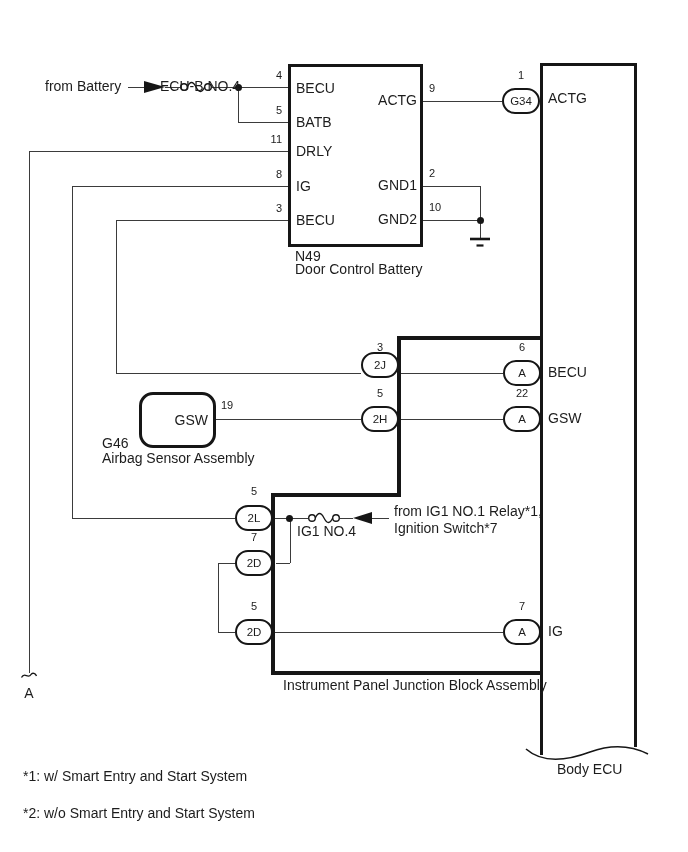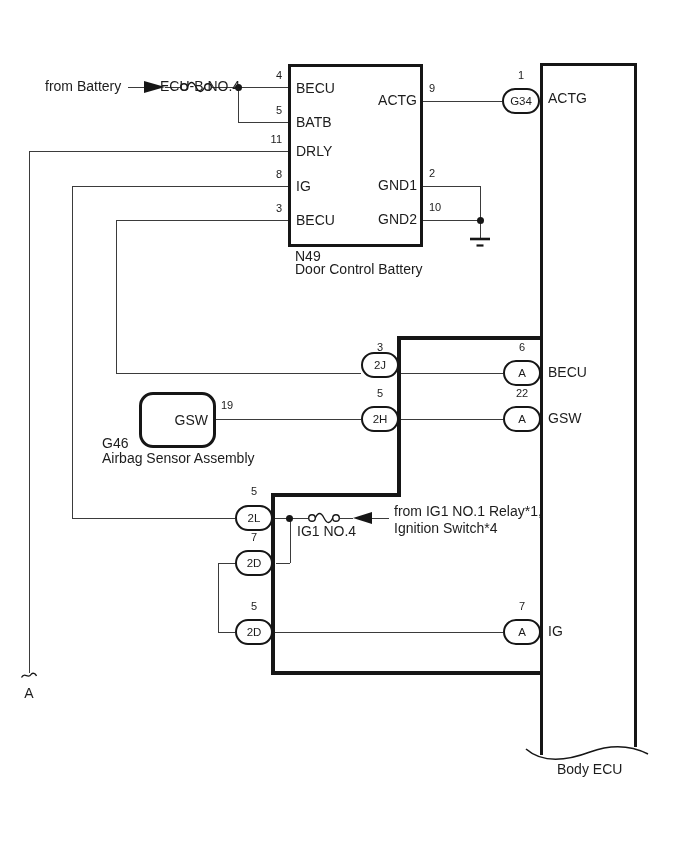--- a/index.html
+++ b/index.html
@@ -103,20 +103,21 @@
   <div class="oval" style="left:502px;top:88px">
       <span>G34</span>
     </div>
   <span class="num ctr" style="left:502px;top:69px;width:38px">1</span>
 
   <div class="blk" style="left:399px;top:336px;width:144px;height:4px"></div>
   <div class="blk" style="left:397px;top:336px;width:4px;height:161px"></div>
   <div class="blk" style="left:271px;top:493px;width:130px;height:4px"></div>
   <div class="blk" style="left:271px;top:493px;width:4px;height:182px"></div>
   <div class="blk" style="left:271px;top:671px;width:272px;height:4px"></div>
+  <span class="lbl" style="left:283px;top:679px">Instrument Panel Junction Block Assembly</span>
 
   <div class="wh" style="left:399px;top:373px;width:104px"></div>
   <div class="wh" style="left:399px;top:419px;width:104px"></div>
   <div class="wh" style="left:273px;top:632px;width:230px"></div>
 
   <div class="oval" style="left:361px;top:352px">
       <span>2J</span>
     </div>
   <span class="num ctr" style="left:361px;top:341px;width:38px">3</span>
   <div class="oval" style="left:361px;top:406px">
@@ -161,22 +162,24 @@
   <svg style="left:307px;top:510px" width="34" height="16" viewBox="0 0 34 16">
     <circle cx="5" cy="8" r="3.3" fill="#fff" stroke="#161616" stroke-width="1.4"></circle>
     <circle cx="29" cy="8" r="3.3" fill="#fff" stroke="#161616" stroke-width="1.4"></circle>
     <path d="M8.3,8 C 11,2 14,2 17,8 C 20,14 23,14 25.7,8" fill="none" stroke="#161616" stroke-width="1.3"></path>
   </svg>
   <span class="lbl" style="left:297px;top:525px">IG1 NO.4</span>
   <div class="wh" style="left:340px;top:518px;width:13px"></div>
   <div class="arr-l" style="left:353px;top:512px"></div>
   <div class="wh" style="left:372px;top:518px;width:17px"></div>
   <span class="lbl" style="left:394px;top:505px">from IG1 NO.1 Relay*1,</span>
-  <span class="lbl" style="left:394px;top:522px">Ignition Switch*4</span>
+  <span class="lbl" style="left:394px;top:522px">Ignition Switch*7</span>
   <div class="wv" style="left:290px;top:518px;height:45px"></div>
   <div class="wh" style="left:276px;top:563px;width:14px"></div>
 
   <div class="wh" style="left:218px;top:563px;width:18px"></div>
   <div class="wv" style="left:218px;top:563px;height:69px"></div>
   <div class="wh" style="left:218px;top:632px;width:17px"></div>
 
+  <span class="lbl" style="left:23px;top:770px">*1: w/ Smart Entry and Start System</span>
+  <span class="lbl" style="left:23px;top:807px">*2: w/o Smart Entry and Start System</span>
 
 </div>
 
 </body></html>

